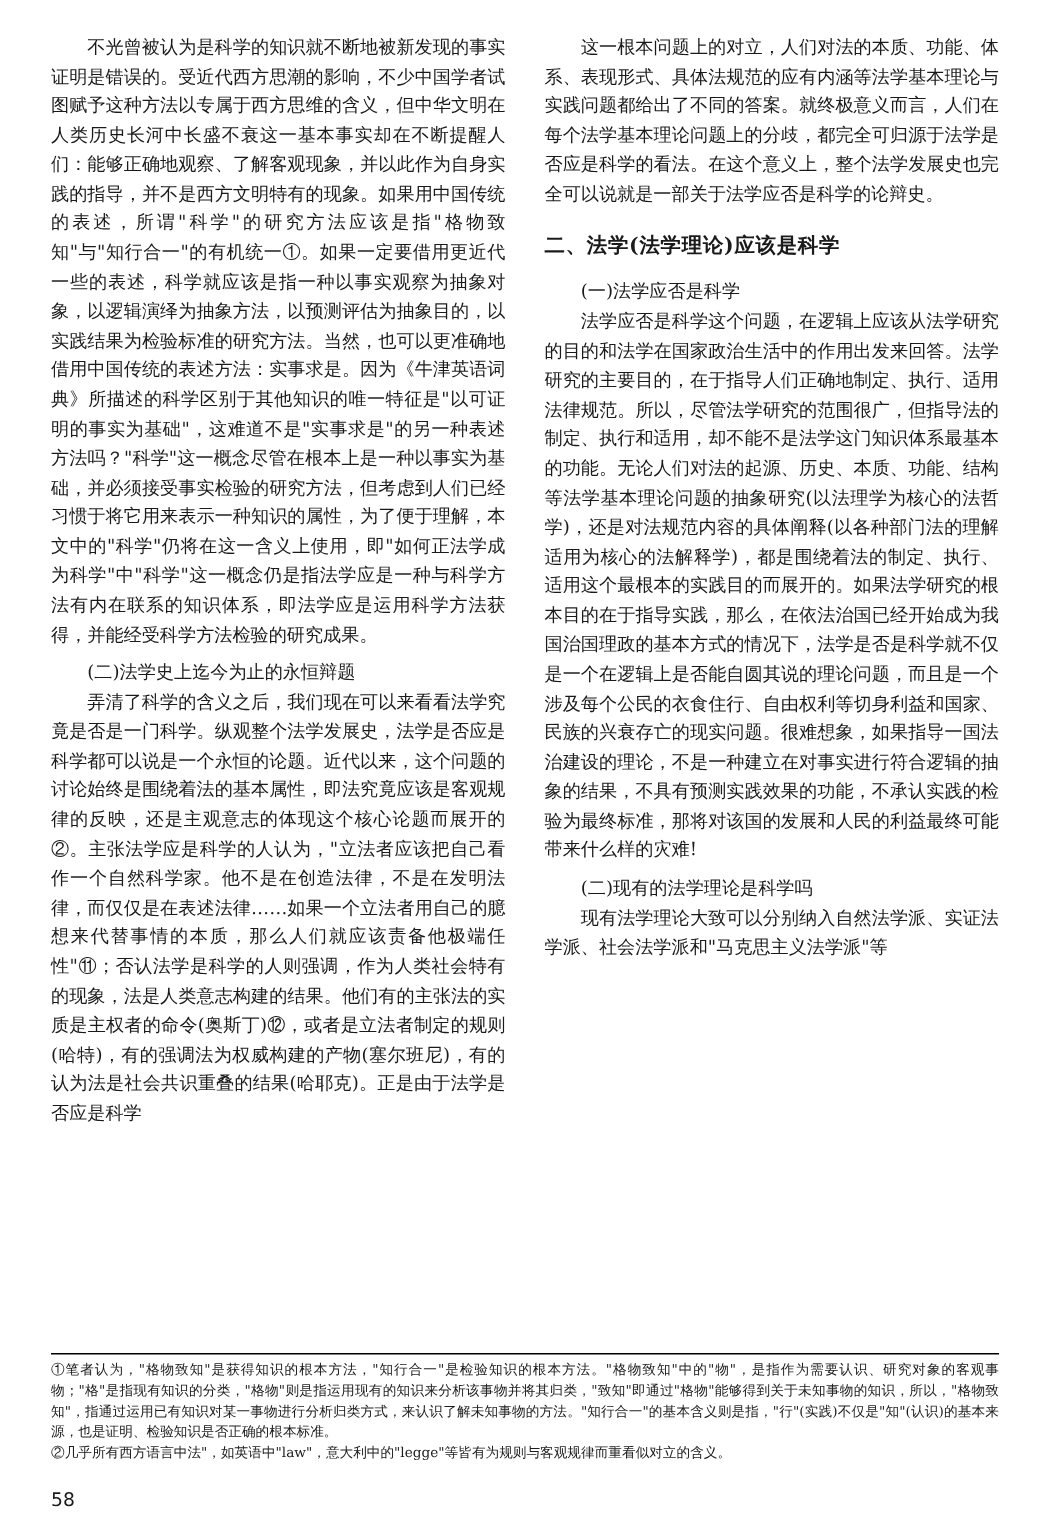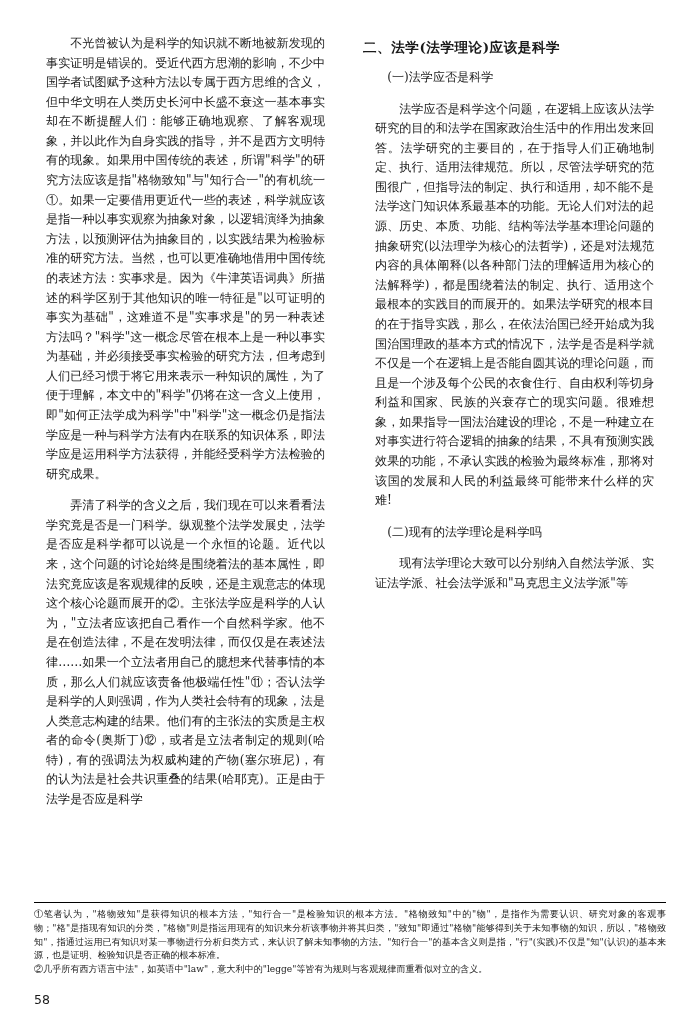--- a/index.html
+++ b/index.html
@@ -28,21 +28,21 @@
     height: 872px;
   }
   .col {
     width: 303px;
     font-size: 12.1px;
     line-height: 1.62;
     text-align: justify;
     text-justify: inter-ideograph;
   }
   .col p {
-    margin: 12px;
+    margin: 0;
     text-indent: 2em;
   }
   h2.sec {
     font-size: 13.6px;
     font-weight: bold;
     text-align: left;
     margin: 14px 0 10px 0;
     letter-spacing: 0.5px;
     text-indent: 0;
   }
@@ -84,24 +84,26 @@
 </style>
 </head>
 <body>
 
 <div class="page">
 
   <div class="columns">
 
     <div class="col">
       <p>不光曾被认为是科学的知识就不断地被新发现的事实证明是错误的。受近代西方思潮的影响，不少中国学者试图赋予这种方法以专属于西方思维的含义，但中华文明在人类历史长河中长盛不衰这一基本事实却在不断提醒人们：能够正确地观察、了解客观现象，并以此作为自身实践的指导，并不是西方文明特有的现象。如果用中国传统的表述，所谓"科学"的研究方法应该是指"格物致知"与"知行合一"的有机统一①。如果一定要借用更近代一些的表述，科学就应该是指一种以事实观察为抽象对象，以逻辑演绎为抽象方法，以预测评估为抽象目的，以实践结果为检验标准的研究方法。当然，也可以更准确地借用中国传统的表述方法：实事求是。因为《牛津英语词典》所描述的科学区别于其他知识的唯一特征是"以可证明的事实为基础"，这难道不是"实事求是"的另一种表述方法吗？"科学"这一概念尽管在根本上是一种以事实为基础，并必须接受事实检验的研究方法，但考虑到人们已经习惯于将它用来表示一种知识的属性，为了便于理解，本文中的"科学"仍将在这一含义上使用，即"如何正法学成为科学"中"科学"这一概念仍是指法学应是一种与科学方法有内在联系的知识体系，即法学应是运用科学方法获得，并能经受科学方法检验的研究成果。</p>
+      <p class="subhead-inline">(二)法学史上迄今为止的永恒辩题</p>
       <p>弄清了科学的含义之后，我们现在可以来看看法学究竟是否是一门科学。纵观整个法学发展史，法学是否应是科学都可以说是一个永恒的论题。近代以来，这个问题的讨论始终是围绕着法的基本属性，即法究竟应该是客观规律的反映，还是主观意志的体现这个核心论题而展开的②。主张法学应是科学的人认为，"立法者应该把自己看作一个自然科学家。他不是在创造法律，不是在发明法律，而仅仅是在表述法律……如果一个立法者用自己的臆想来代替事情的本质，那么人们就应该责备他极端任性"⑪；否认法学是科学的人则强调，作为人类社会特有的现象，法是人类意志构建的结果。他们有的主张法的实质是主权者的命令(奥斯丁)⑫，或者是立法者制定的规则(哈特)，有的强调法为权威构建的产物(塞尔班尼)，有的认为法是社会共识重叠的结果(哈耶克)。正是由于法学是否应是科学</p>
     </div>
 
     <div class="col">
+      <p>这一根本问题上的对立，人们对法的本质、功能、体系、表现形式、具体法规范的应有内涵等法学基本理论与实践问题都给出了不同的答案。就终极意义而言，人们在每个法学基本理论问题上的分歧，都完全可归源于法学是否应是科学的看法。在这个意义上，整个法学发展史也完全可以说就是一部关于法学应否是科学的论辩史。</p>
       <h2 class="sec">二、法学(法学理论)应该是科学</h2>
       <p class="subhead-inline">(一)法学应否是科学</p>
       <p>法学应否是科学这个问题，在逻辑上应该从法学研究的目的和法学在国家政治生活中的作用出发来回答。法学研究的主要目的，在于指导人们正确地制定、执行、适用法律规范。所以，尽管法学研究的范围很广，但指导法的制定、执行和适用，却不能不是法学这门知识体系最基本的功能。无论人们对法的起源、历史、本质、功能、结构等法学基本理论问题的抽象研究(以法理学为核心的法哲学)，还是对法规范内容的具体阐释(以各种部门法的理解适用为核心的法解释学)，都是围绕着法的制定、执行、适用这个最根本的实践目的而展开的。如果法学研究的根本目的在于指导实践，那么，在依法治国已经开始成为我国治国理政的基本方式的情况下，法学是否是科学就不仅是一个在逻辑上是否能自圆其说的理论问题，而且是一个涉及每个公民的衣食住行、自由权利等切身利益和国家、民族的兴衰存亡的现实问题。很难想象，如果指导一国法治建设的理论，不是一种建立在对事实进行符合逻辑的抽象的结果，不具有预测实践效果的功能，不承认实践的检验为最终标准，那将对该国的发展和人民的利益最终可能带来什么样的灾难!</p>
       <p class="subhead-inline">(二)现有的法学理论是科学吗</p>
       <p>现有法学理论大致可以分别纳入自然法学派、实证法学派、社会法学派和"马克思主义法学派"等</p>
     </div>
 
   </div>
 
   <div class="footnotes">

